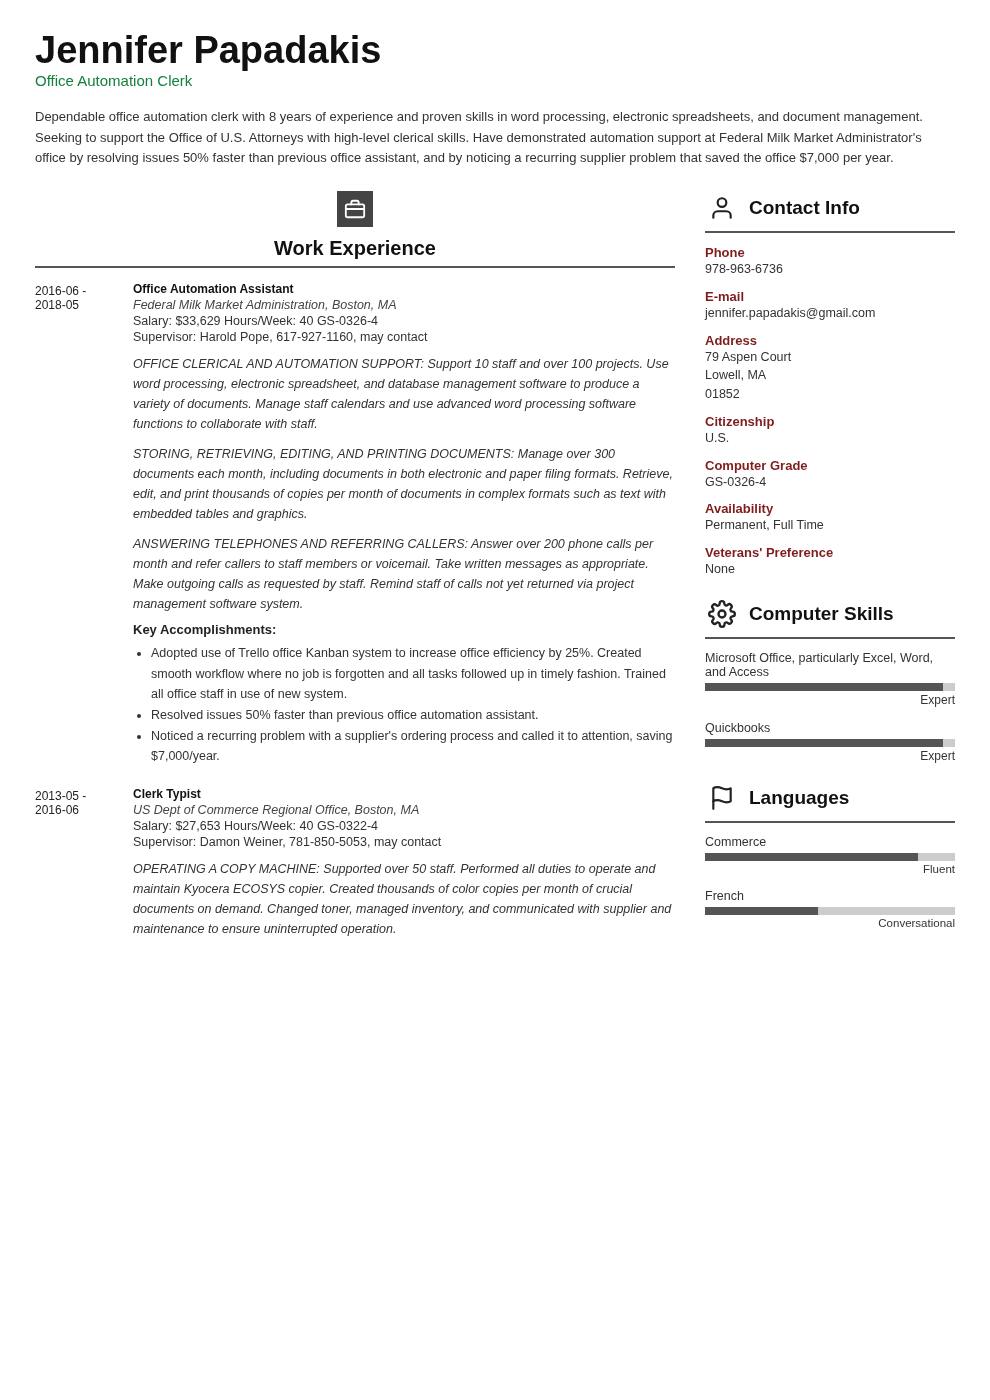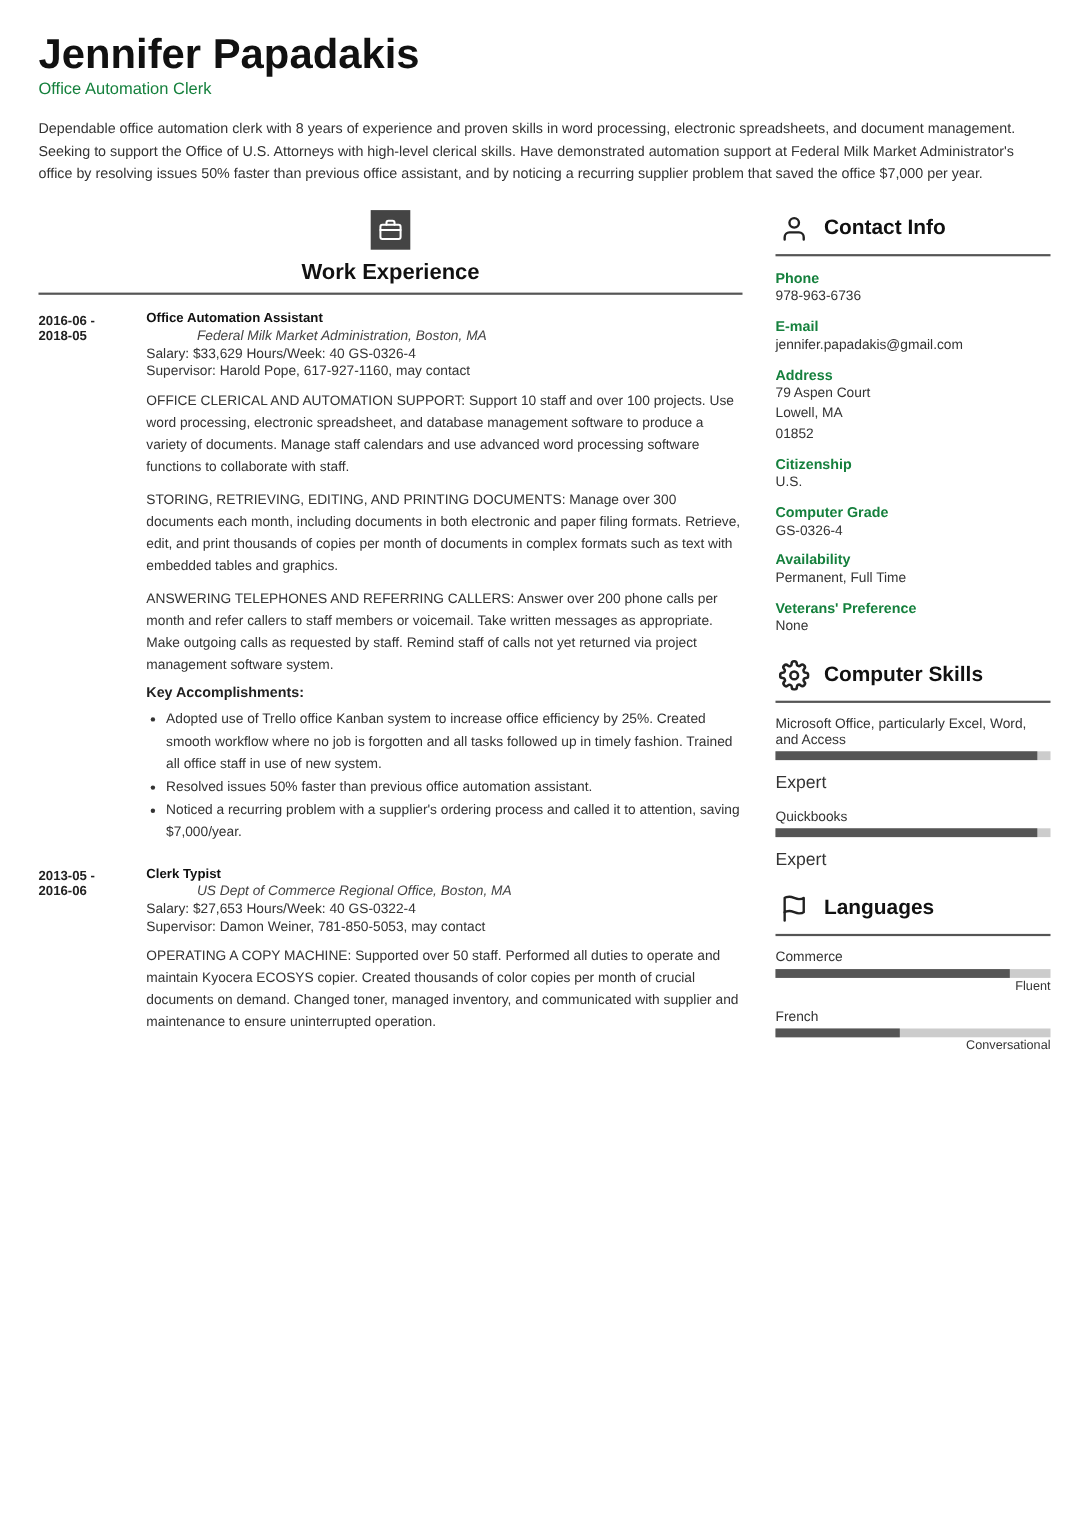--- a/index.html
+++ b/index.html
@@ -71,51 +71,51 @@
     }
     .job-block {
       display: flex;
       gap: 18px;
       margin-bottom: 20px;
     }
     .job-dates {
       width: 80px;
       flex-shrink: 0;
       font-size: 12px;
-      font-weight: 700;
+      font-weight: 400;
       color: #222;
       padding-top: 2px;
     }
     .job-content {
       flex: 1;
     }
     .job-title {
       font-size: 12px;
       font-weight: 700;
       color: #111;
       margin-bottom: 2px;
     }
     .job-company {
       font-style: italic;
       color: #444;
       font-size: 12.5px;
       margin-bottom: 2px;
-      margin-left: 46px;
     }
     .job-meta {
       font-size: 12.5px;
       color: #333;
       margin-bottom: 2px;
     }
     .job-description {
       font-size: 12.5px;
       color: #333;
       line-height: 1.6;
       margin-top: 10px;
       margin-bottom: 8px;
+      font-style: italic;
     }
     .accomplishments-label {
       font-weight: 700;
       font-size: 13px;
       margin-top: 2px;
       margin-bottom: 6px;
     }
     .accomplishments-list {
       list-style: disc;
       padding-left: 18px;
@@ -149,21 +149,21 @@
       border: none;
       border-top: 2px solid #555;
       margin-bottom: 12px;
     }
     .contact-field {
       margin-bottom: 10px;
     }
     .contact-label {
       font-weight: 700;
       font-size: 13px;
-      color: #15803d;
+      color: #7f1d1d;
     }
     .contact-value {
       font-size: 12.5px;
       color: #333;
       line-height: 1.5;
     }
     .skill-block {
       margin-bottom: 14px;
     }
     .skill-name {
@@ -177,23 +177,24 @@
       background: #ccc;
       border-radius: 0;
       position: relative;
     }
     .skill-bar-fill {
       height: 8px;
       background: #555;
       border-radius: 0;
     }
     .skill-level-label {
-      font-size: 16px;
-      color: #333;
-      margin-top: 12px;
+      text-align: right;
+      font-size: 12px;
+      color: #333;
+      margin-top: 2px;
     }
     .lang-block {
       margin-bottom: 14px;
     }
     .lang-name {
       font-size: 12.5px;
       color: #333;
       margin-bottom: 4px;
     }
     .lang-bar-bg {

